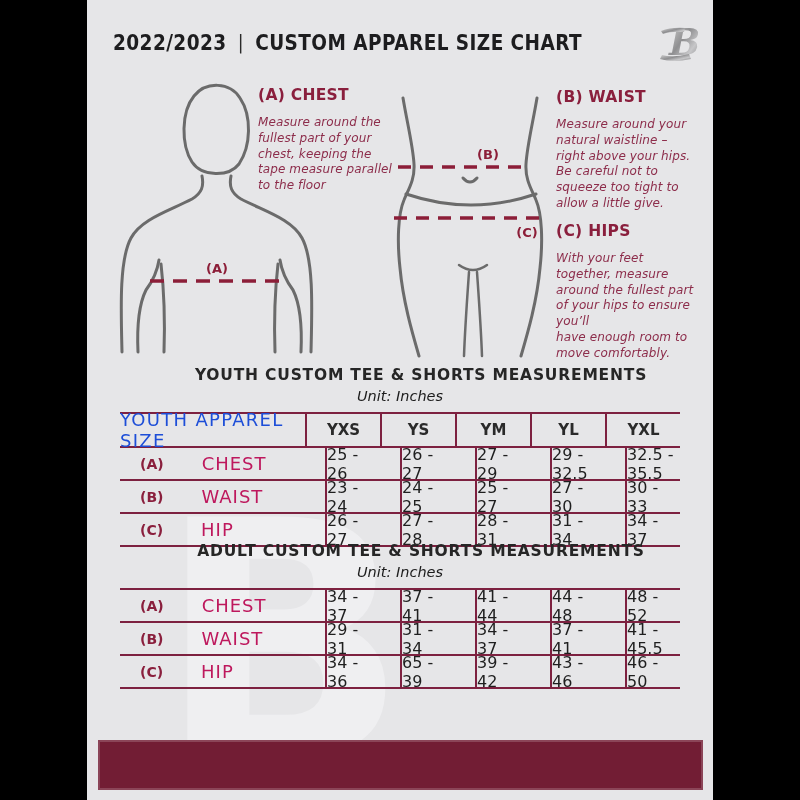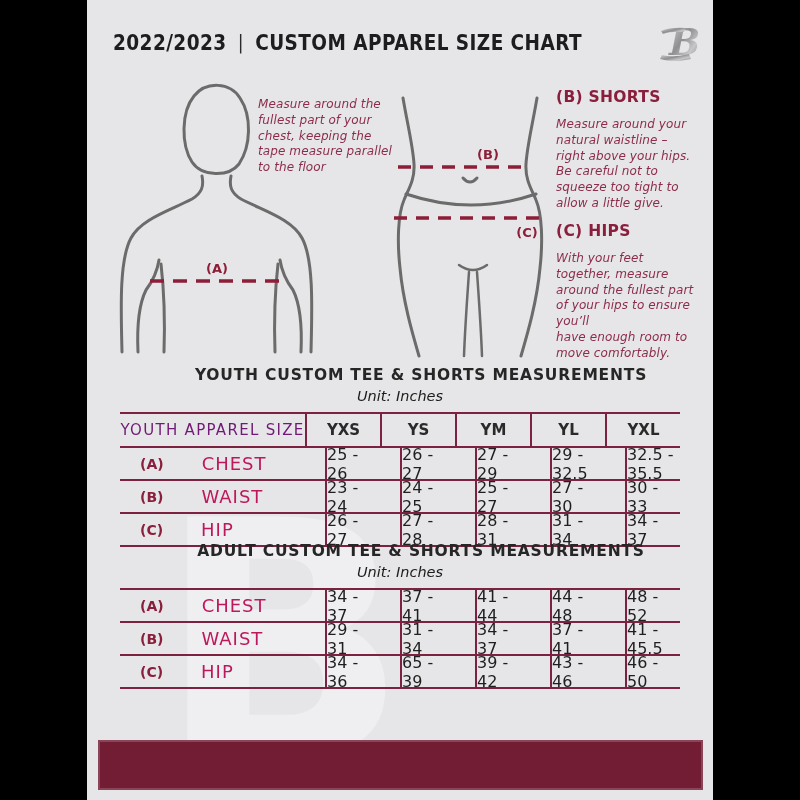--- a/index.html
+++ b/index.html
@@ -46,21 +46,21 @@
   .t1{top:366px}.u1{top:388px}.t2{top:542px}.u2{top:564px}
 
   
   .size-table{position:absolute;left:33px;width:560px;z-index:1;
               border-top:2px solid var(--tborder);}
   .yt{top:412px}.at{top:588px}
   .t-row{display:grid;grid-template-columns:185px repeat(5,1fr);
          border-bottom:2px solid var(--tborder);}
   .t-row>.c{display:flex;align-items:center;justify-content:center;height:31px;}
   .t-head>.c{height:32px;font-weight:bold;font-size:15px;color:#2a2a2a;}
-  .t-head>.c.collab{font-weight:400;font-size:15px;letter-spacing:1.3px;color:#701a75;}
+  .t-head>.c.collab{font-weight:400;font-size:18px;letter-spacing:1.3px;color:#1d4ed8;}
   .t-row>.c+.c{border-left:2px solid var(--tborder);}
   .c.rowlab{justify-content:flex-start;padding-left:20px;gap:6px;}
   .c.rowlab .key{font-weight:bold;font-size:14px;color:var(--accent-text);}
   .c.rowlab .rl{font-size:18px;letter-spacing:1px;color:#be185d;margin-left:32px;}
   .c.v{font-size:16px;color:#1f1f1f;margin-left:20px;}
 
   .footer-bar{position:absolute;left:11px;top:740px;width:605px;height:50px;z-index:1;
               background:var(--accent);border:2px solid rgba(255,255,255,0.18);}
 </style>
 </head>
@@ -114,28 +114,29 @@
     <path d="M 71,169 Q 85,179 99,169" stroke-width="2.5"></path>
     <path d="M 81,176 C 79,205 77,232 76,260" stroke-width="2.5"></path>
     <path d="M 89,176 C 91,205 93,232 94,260" stroke-width="2.5"></path>
     <path d="M 10,71 L 140,71" stroke="#8c1e38" stroke-width="3.5" stroke-dasharray="13 9" stroke-linecap="butt"></path>
     <path d="M 6,122 L 153,122" stroke="#8c1e38" stroke-width="3.5" stroke-dasharray="13 9" stroke-linecap="butt"></path>
     <text x="100" y="63" text-anchor="middle" font-size="13" font-weight="bold" fill="#8c1e38" stroke="none">(B)</text>
     <text x="139" y="141" text-anchor="middle" font-size="13" font-weight="bold" fill="#8c1e38" stroke="none">(C)</text>
   </svg>
 
   <div class="sec sec-a">
+    <h3>(A) CHEST</h3>
     <p>Measure around the
 fullest part of your
 chest, keeping the
 tape measure parallel
 to the floor</p>
   </div>
   <div class="sec sec-b">
-    <h3>(B) SHORTS</h3>
+    <h3>(B) WAIST</h3>
     <p>Measure around your
 natural waistline –
 right above your hips.
 Be careful not to
 squeeze too tight to
 allow a little give.</p>
   </div>
   <div class="sec sec-c">
     <h3>(C) HIPS</h3>
     <p>With your feet

